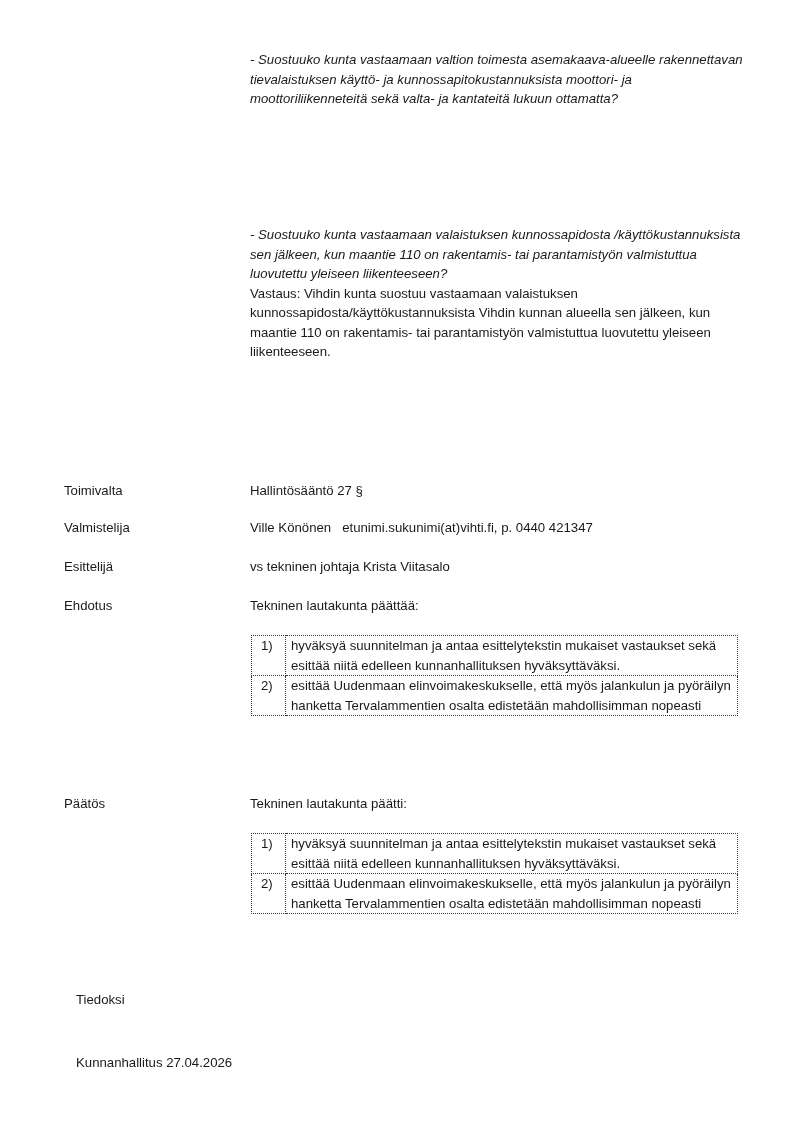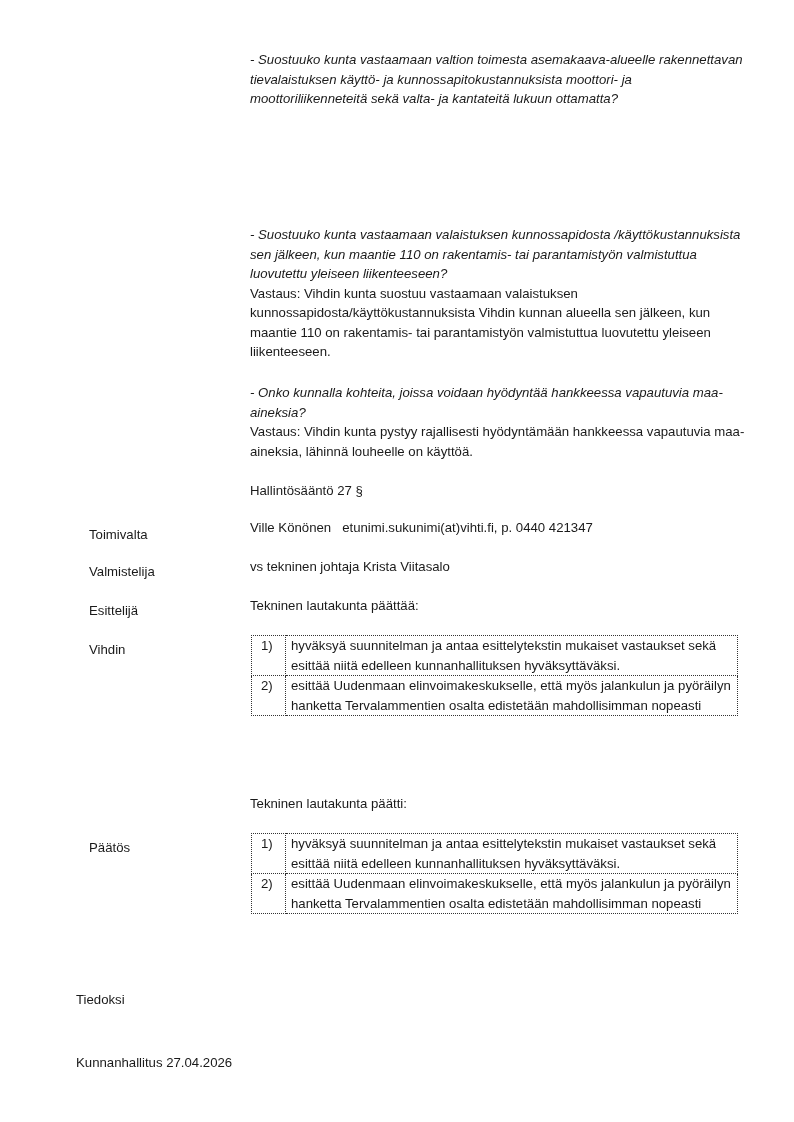--- a/index.html
+++ b/index.html
@@ -32,22 +32,21 @@
       font-style: italic;
     }
     .row {
       position: absolute;
       left: 0;
       width: 794px;
       line-height: 19.5px;
     }
     .row .label {
       position: absolute;
-      left: 89px;
-      margin-top: 44px;
+      left: 64px;
     }
     .row .value {
       position: absolute;
       left: 250px;
       white-space: pre;
     }
     table.decision {
       position: absolute;
       left: 251px;
       width: 487px;
@@ -80,42 +79,38 @@
 
   <div class="block" style="top:50px;">
     <div class="q">- Suostuuko kunta vastaamaan valtion toimesta asemakaava-alueelle rakennettavan tievalaistuksen käyttö- ja kunnossapitokustannuksista moottori- ja moottoriliikenneteitä sekä valta- ja kantateitä lukuun ottamatta?</div>
   </div>
 
   <div class="block" style="top:225px;">
     <div class="q">- Suostuuko kunta vastaamaan valaistuksen kunnossapidosta /käyttökustannuksista sen jälkeen, kun maantie 110 on rakentamis- tai parantamistyön valmistuttua luovutettu yleiseen liikenteeseen?</div>
     <div>Vastaus: Vihdin kunta suostuu vastaamaan valaistuksen kunnossapidosta/käyttökustannuksista Vihdin kunnan alueella sen jälkeen, kun maantie 110 on rakentamis- tai parantamistyön valmistuttua luovutettu yleiseen liikenteeseen.</div>
   </div>
 
-  <div class="block" style="top:383px;">
-    <div class="q">- Onko kunnalla kohteita, joissa voidaan hyödyntää hankkeessa vapautuvia maa-aineksia?</div>
-    <div>Vastaus: Vihdin kunta pystyy rajallisesti hyödyntämään hankkeessa vapautuvia maa-aineksia, lähinnä louheelle on käyttöä.</div>
-  </div>
 
   <div class="row" style="top:481px;">
     <span class="label">Toimivalta</span>
     <span class="value">Hallintösääntö 27 §</span>
   </div>
 
   <div class="row" style="top:518px;">
     <span class="label">Valmistelija</span>
     <span class="value">Ville Könönen   etunimi.sukunimi(at)vihti.fi, p. 0440 421347</span>
   </div>
 
   <div class="row" style="top:557px;">
     <span class="label">Esittelijä</span>
     <span class="value">vs tekninen johtaja Krista Viitasalo</span>
   </div>
 
   <div class="row" style="top:596px;">
-    <span class="label">Vihdin</span>
+    <span class="label">Ehdotus</span>
     <span class="value">Tekninen lautakunta päättää:</span>
   </div>
 
   <table class="decision" style="top:635px;">
     <tbody>
         <tr>
       <td class="num">1)</td>
       <td class="text">hyväksyä suunnitelman ja antaa esittelytekstin mukaiset vastaukset sekä esittää niitä edelleen kunnanhallituksen hyväksyttäväksi.</td>
     </tr>
     <tr>

